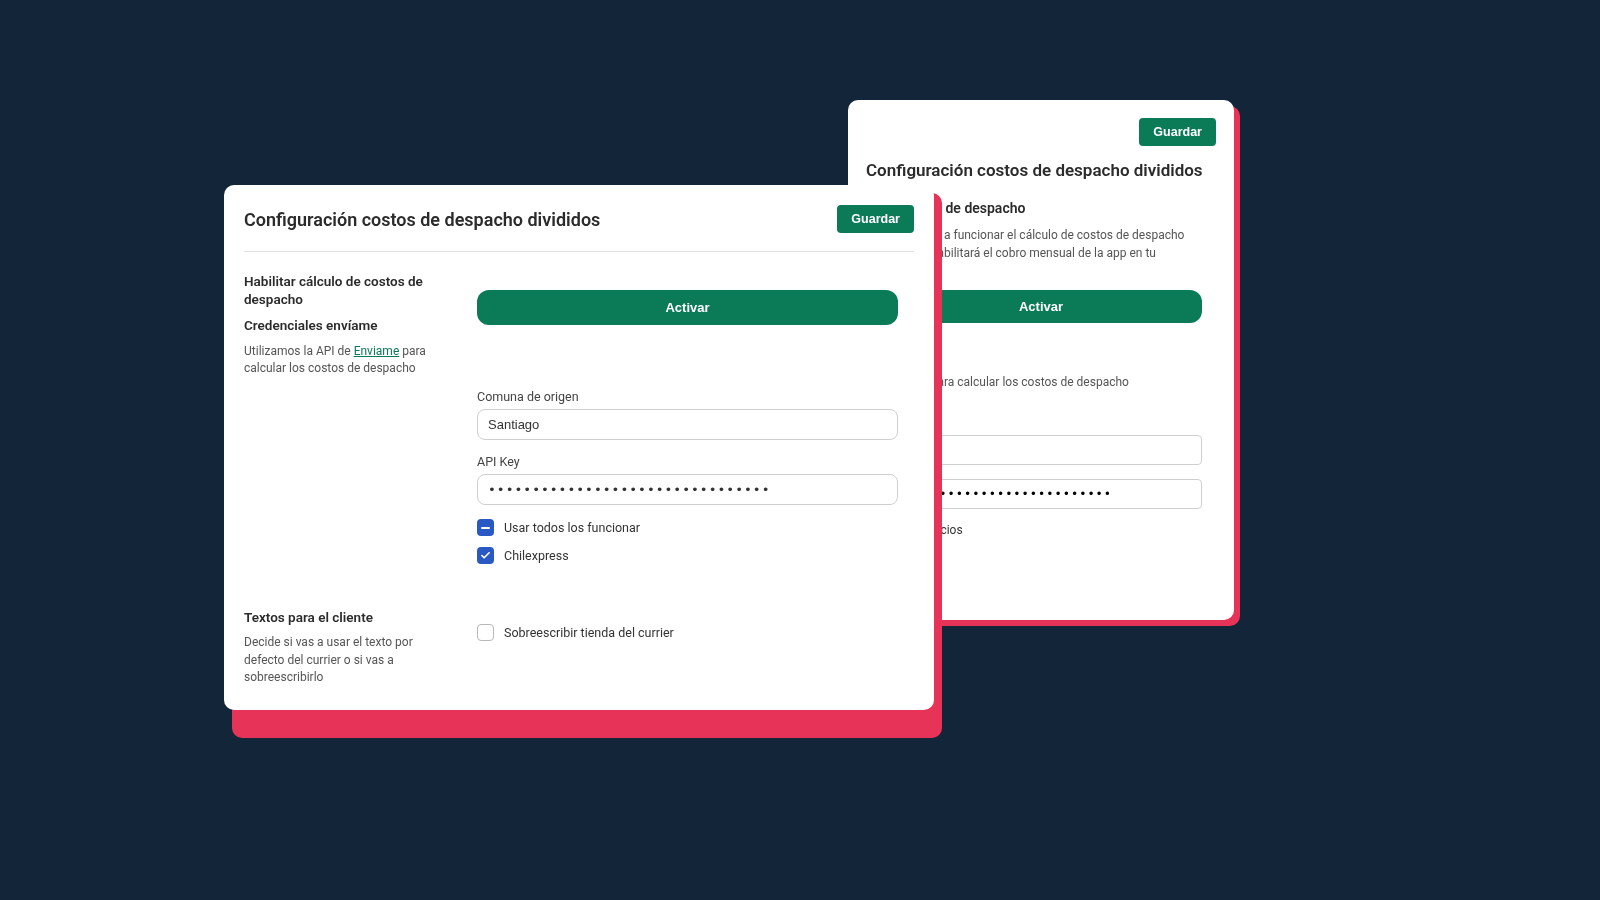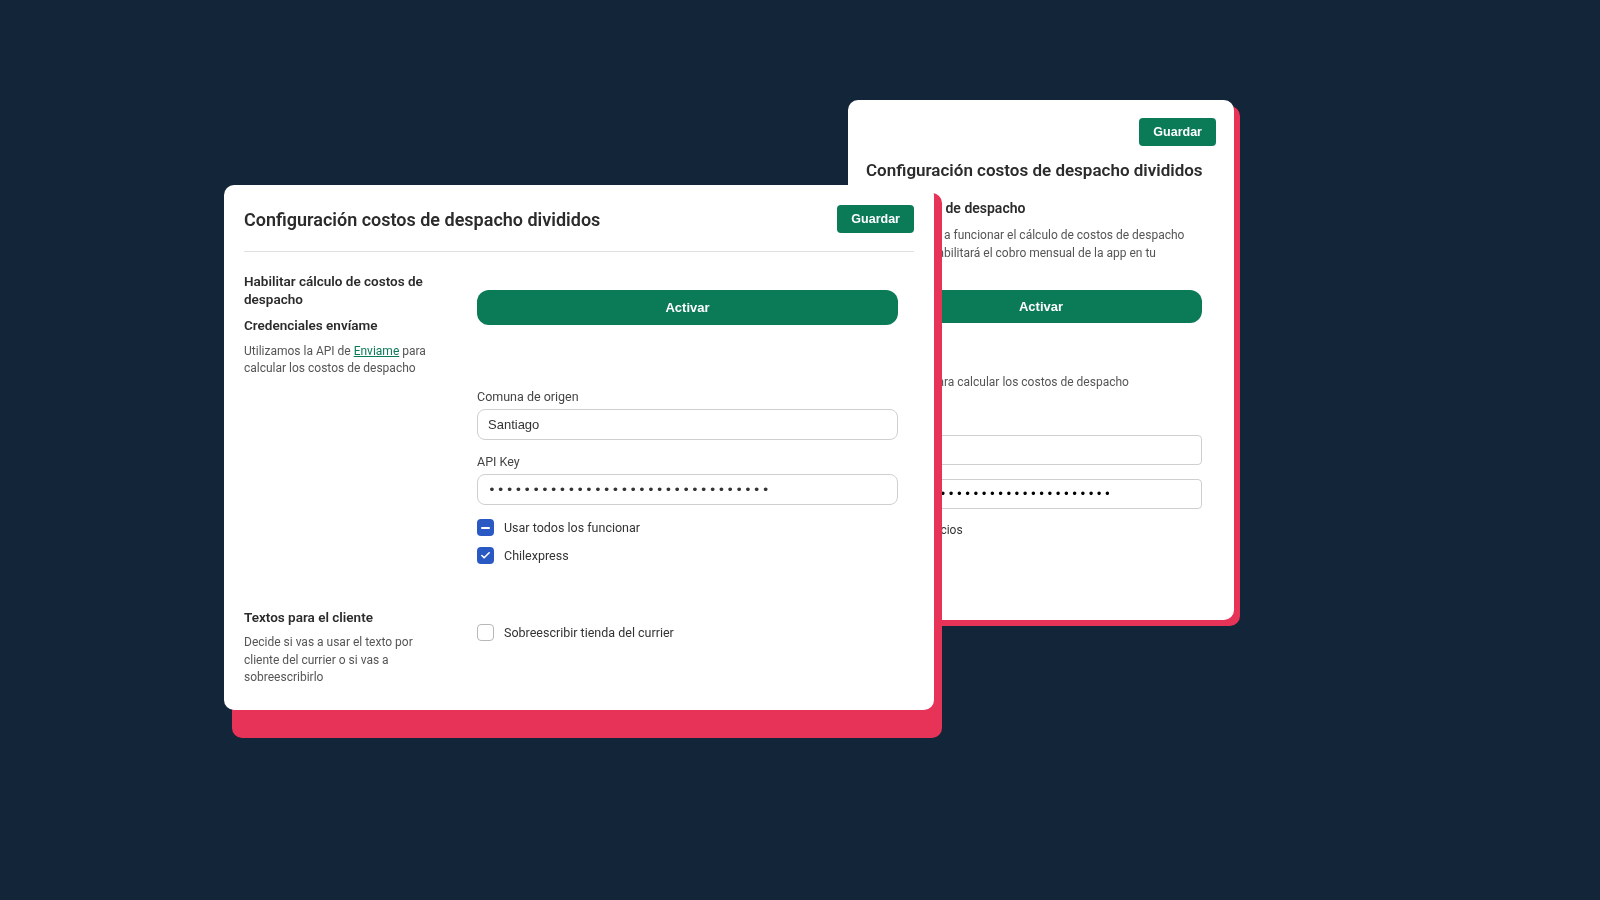--- a/index.html
+++ b/index.html
@@ -241,21 +241,21 @@
           </span>
           <span>Chilexpress</span>
         </div>
       </div>
     </div>
   </div>
 
   <div class="columns" style="margin-top:14px;">
     <div class="left-col">
       <div class="section-title">Textos para el cliente</div>
-      <div class="section-desc" style="margin-bottom:0;">Decide si vas a usar el texto por cliente del currier o si vas a sobreescribirlo</div>
+      <div class="section-desc" style="margin-bottom:0;">Decide si vas a usar el texto por defecto del currier o si vas a sobreescribirlo</div>
     </div>
     <div class="right-col">
       <div class="panel" style="margin-bottom:0;">
         <div class="checkbox-row" style="margin-bottom:0;">
           <span class="cb cb-empty"></span>
           <span>Sobreescribir tienda del currier</span>
         </div>
       </div>
     </div>
   </div>

